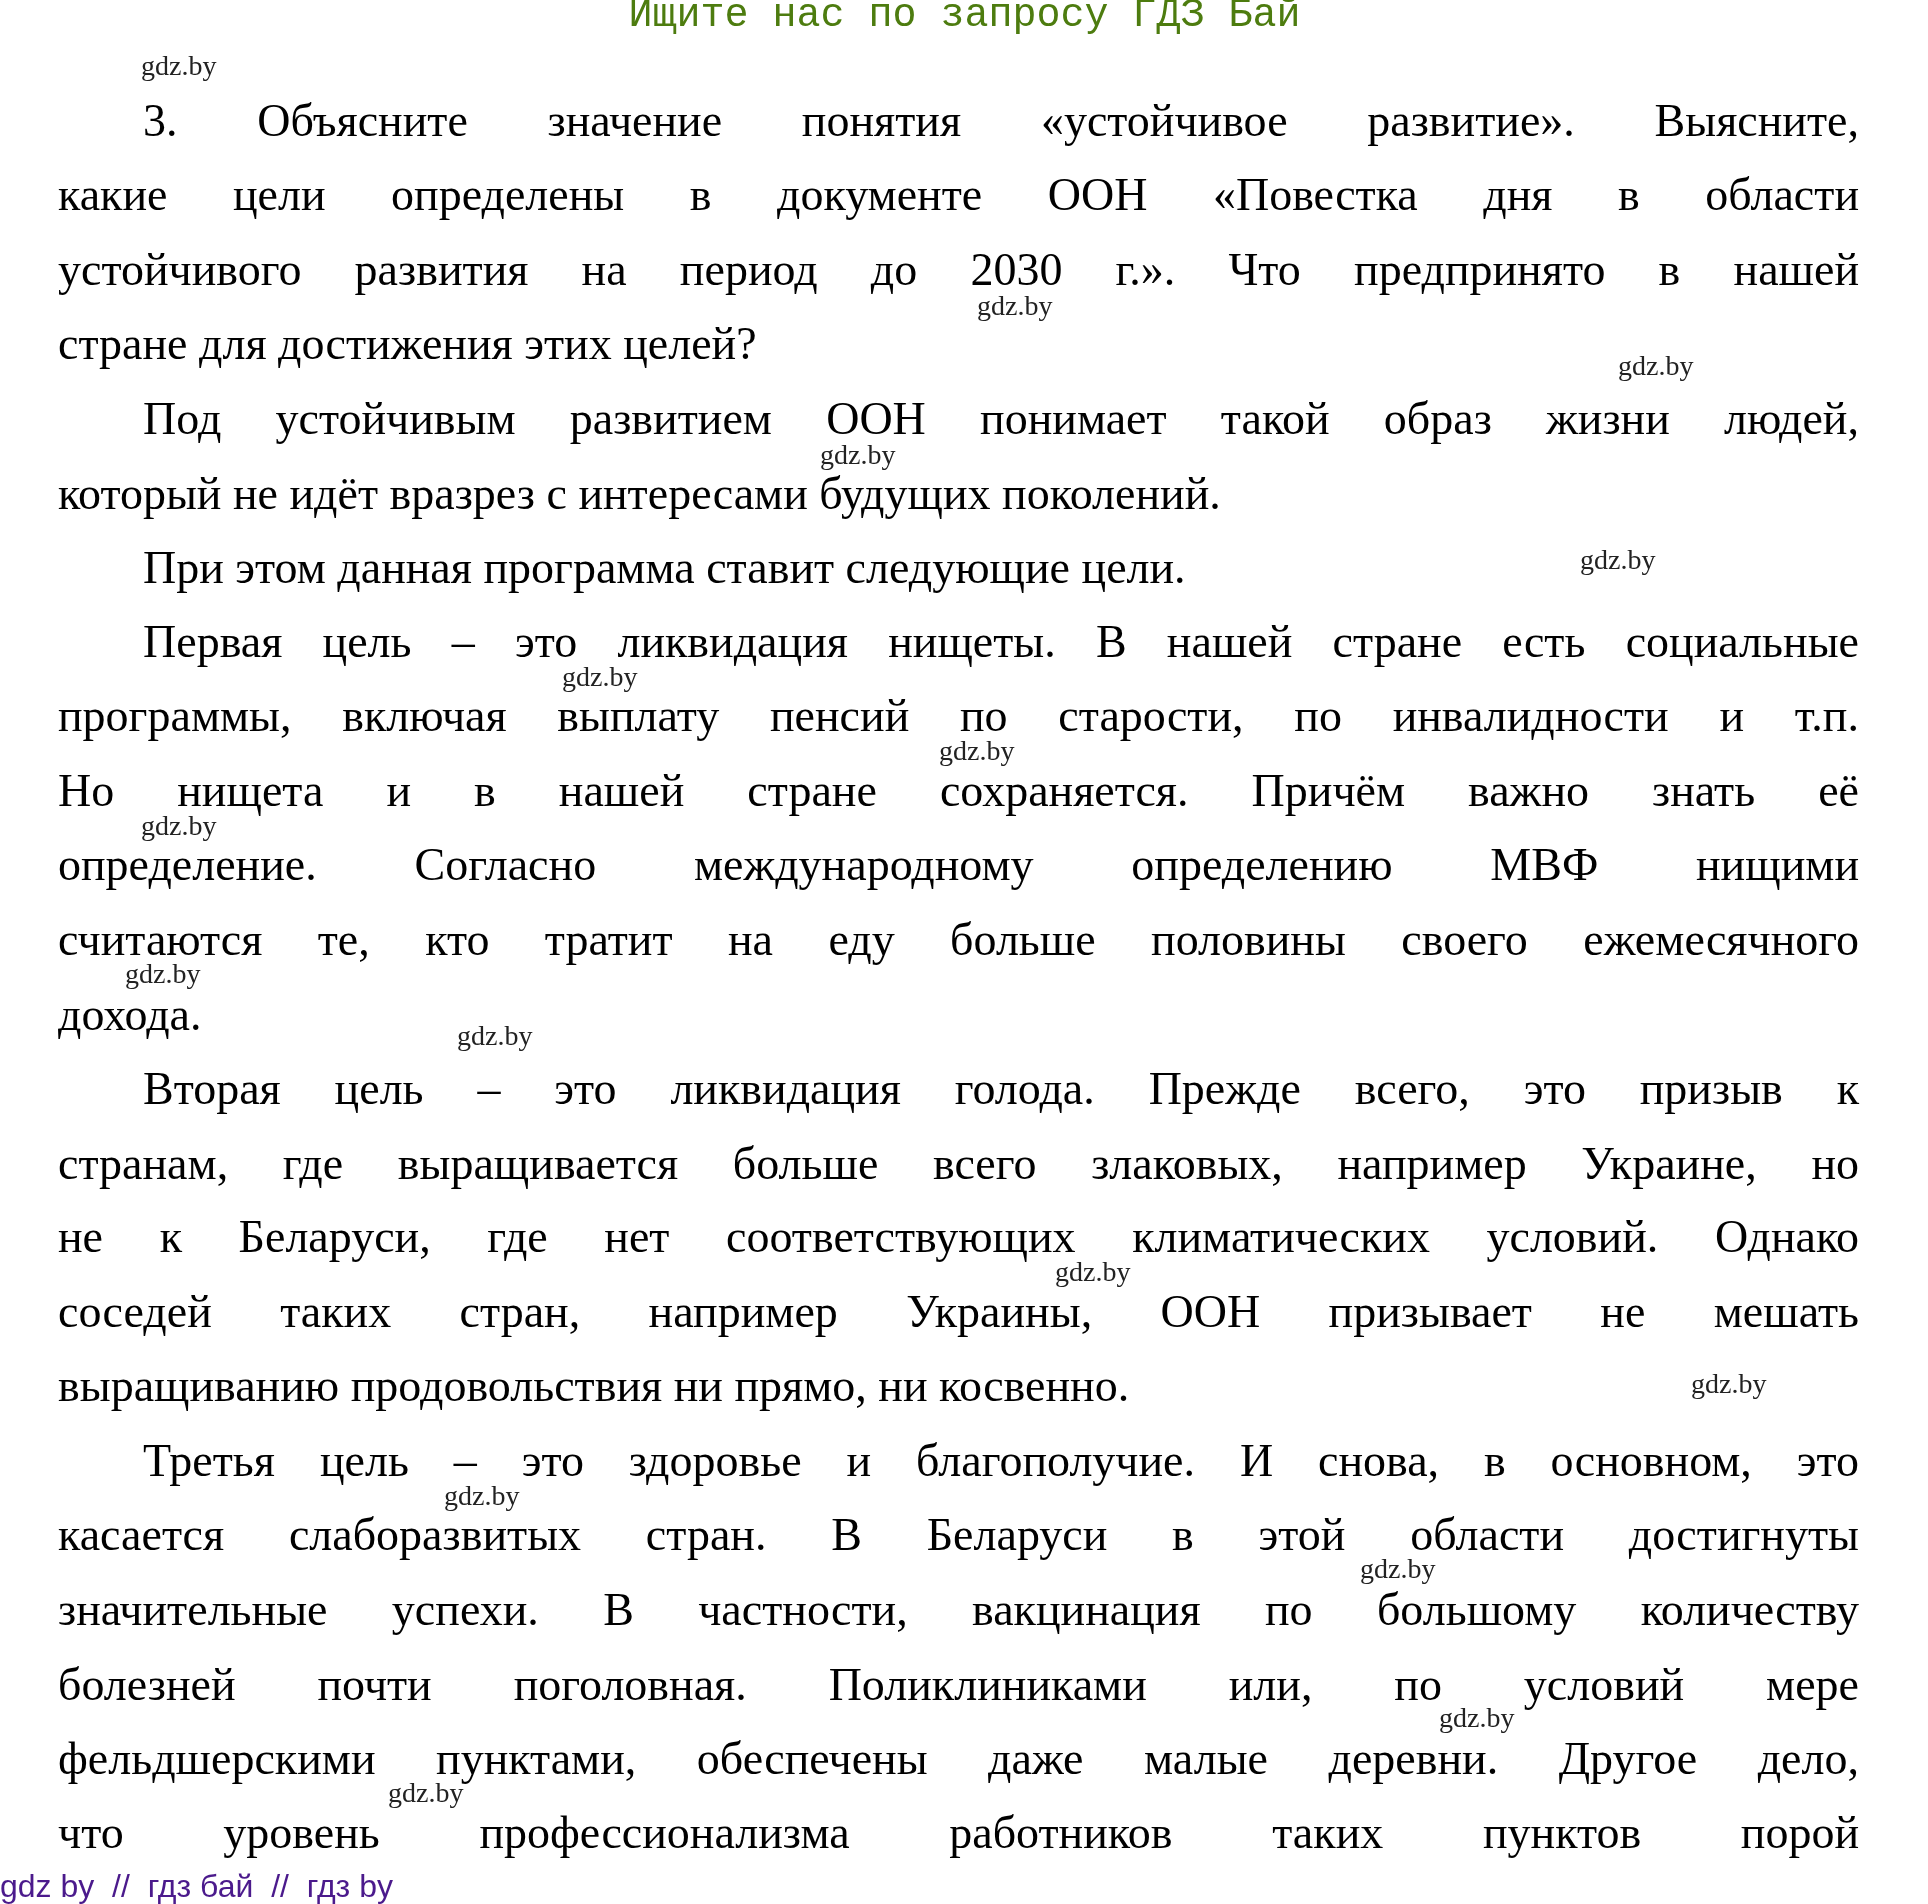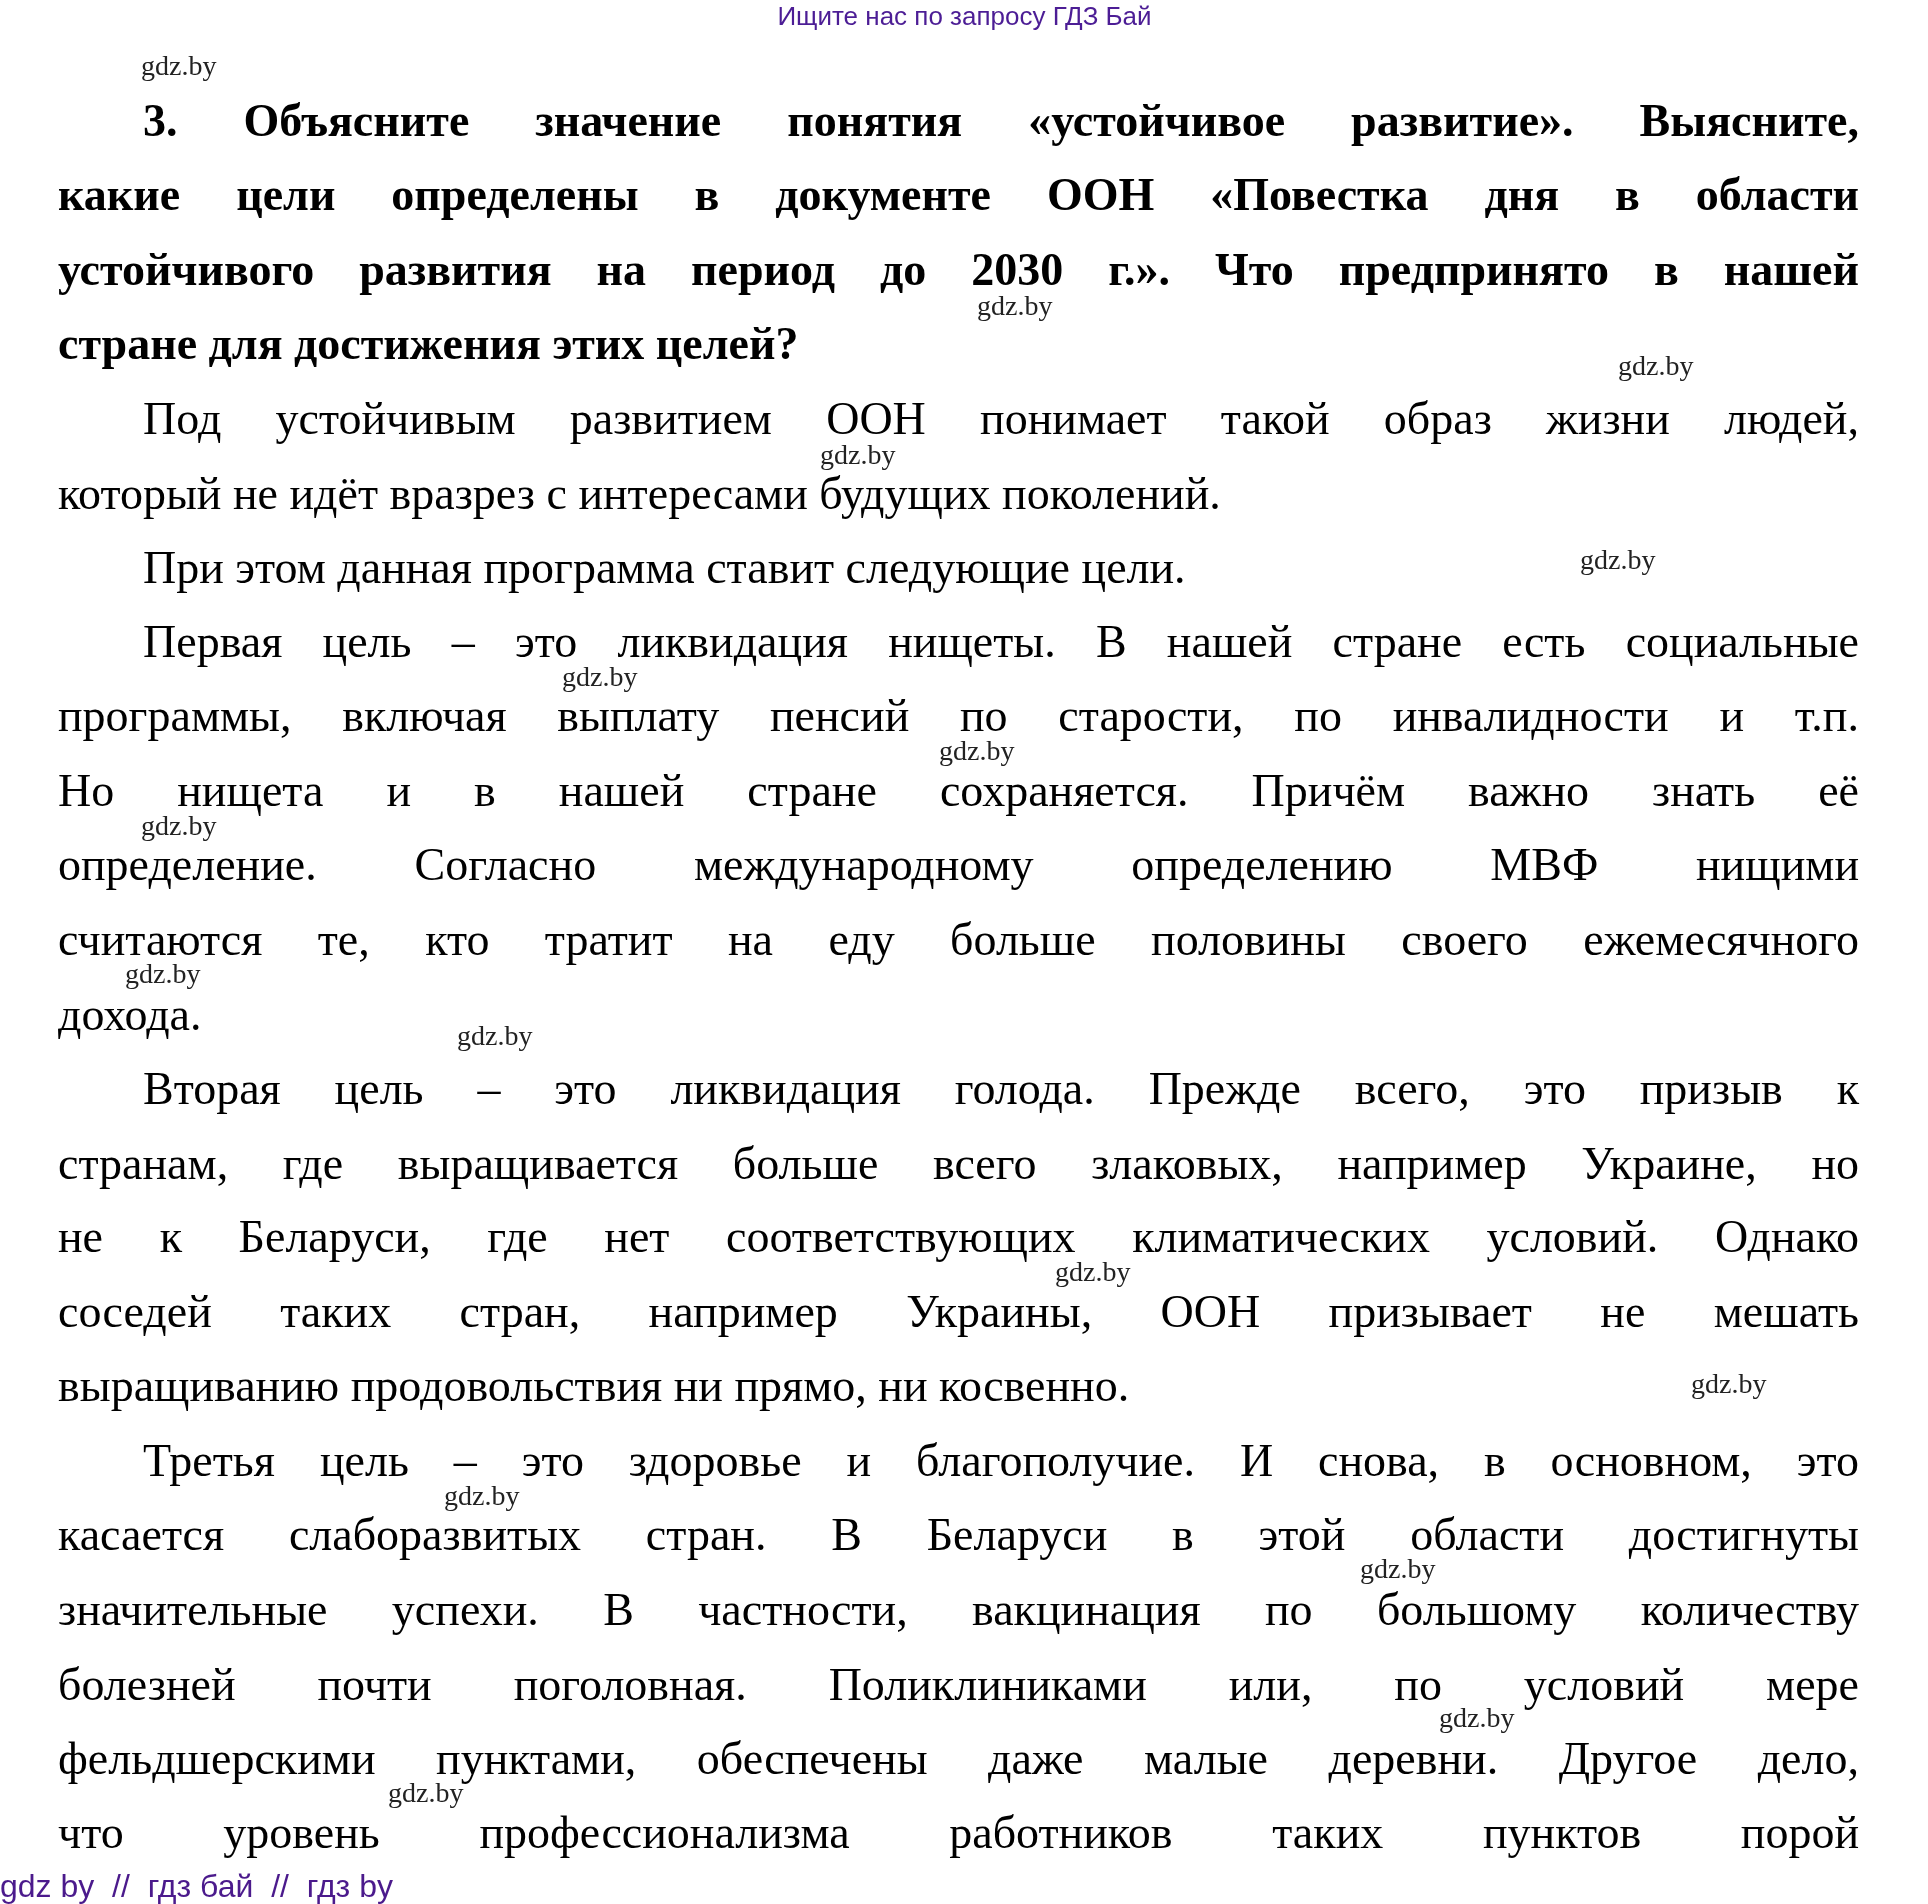--- a/index.html
+++ b/index.html
@@ -1,35 +1,35 @@
 <!DOCTYPE html>
 <html><head>
 <meta charset="utf-8">
 <style>
   html, body { margin: 0; padding: 0; background: #ffffff; }
   body { width: 1929px; height: 1904px; position: relative; overflow: hidden; }
   .banner {
     position: absolute; left: 0; top: 0; width: 1929px; height: 38px;
-    text-align: center; font-family: Liberation Sans, sans-serif;
-    font-size: 26px; line-height: 32.5px; color: #4c1d95; padding-top: 0;
+    text-align: center; font-family: Liberation Mono, monospace;
+    font-size: 40px; line-height: 32.5px; color: #4d7c0f; padding-top: 0;
   }
   .footer {
     position: absolute; left: 0; top: 1869px; width: 1929px; height: 35px;
     text-align: left; font-family: "Liberation Sans", sans-serif;
     font-size: 32px; line-height: 35px; color: #4b1a8c; white-space: pre;
   }
   .line {
     position: absolute; left: 58px; width: 1801px; height: 57px;
     font-family: "Liberation Serif", serif; font-size: 46px; line-height: 57px;
     color: #000; text-align: justify; text-align-last: justify; white-space: nowrap;
     overflow: visible; box-sizing: border-box;
   }
   .line.last { text-align-last: left; text-align: center; }
   .line.indent { padding-left: 85px; }
-  .line.bold { font-weight: bold; }
+  .line.bold { font-weight: normal; }
   .wm {
     position: absolute; font-family: Liberation Serif, serif;
     font-size: 28px; line-height: 31px; color: #222; white-space: nowrap;
   }
 </style>
 </head>
 <body>
 
 <div class="banner">Ищите нас по запросу ГДЗ Бай</div>
 

